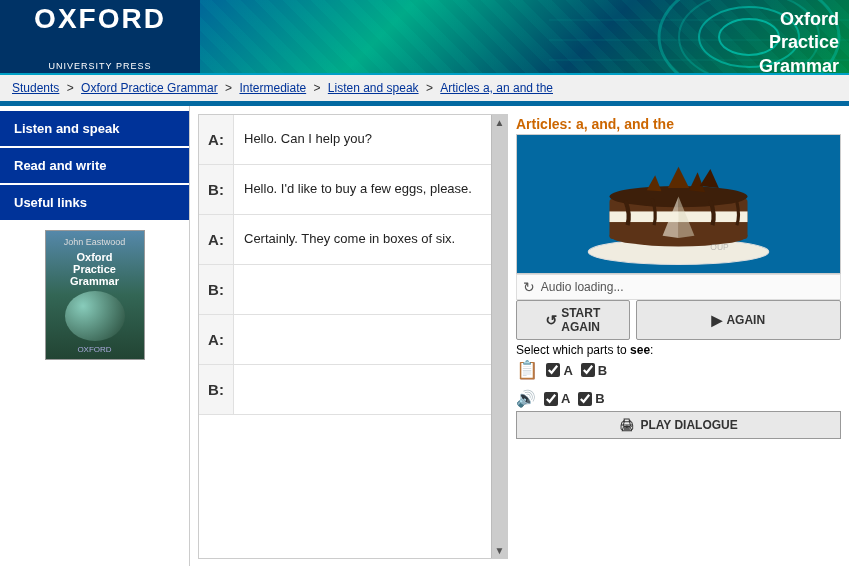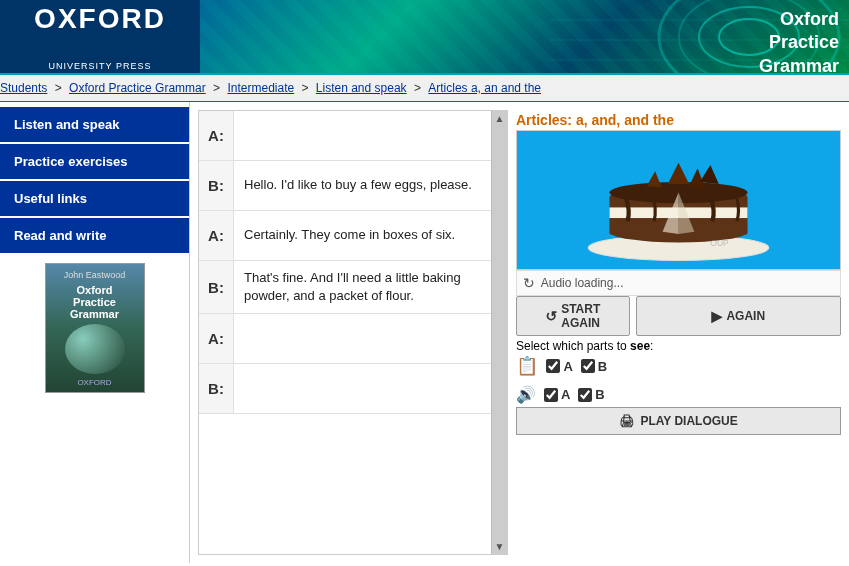--- a/index.html
+++ b/index.html
@@ -10,21 +10,21 @@
     #header-logo { width: 200px; background: #003366; display: flex; align-items: center; justify-content: center; padding: 8px; }
     #header-logo-text { color: white; text-align: center; }
     #header-logo-text .oxford { font-size: 28px; font-weight: bold; letter-spacing: 2px; }
     #header-logo-text .university { font-size: 9px; letter-spacing: 1px; margin-top: 26px; }
     #header-banner { flex: 1; background: linear-gradient(135deg, #006699 0%, #00aa88 30%, #004466 60%, #008844 100%); position: relative; overflow: hidden; }
     #header-banner::before { content: ''; position: absolute; inset: 0; background: repeating-linear-gradient(45deg, transparent, transparent 10px, rgba(0,255,200,0.05) 10px, rgba(0,255,200,0.05) 20px); }
     #header-banner-circles { position: absolute; right: 0; top: 0; bottom: 0; width: 300px; }
     #header-title { position: absolute; right: 10px; top: 8px; color: white; text-align: right; font-size: 18px; font-weight: bold; line-height: 1.3; }
 
     
-    #breadcrumb { background: #f0f0f0; padding: 6px 0; font-size: 12px; border-bottom: 1px solid #0369a1; }
+    #breadcrumb { background: #f0f0f0; padding: 6px 12px; font-size: 12px; border-bottom: 5px solid #0369a1; }
     #breadcrumb a { color: #003399; text-decoration: underline; }
     #breadcrumb span { color: #333; margin: 0 4px; }
 
     
     #main { display: flex; height: calc(566px - 75px - 30px); }
 
     
     #sidebar { width: 190px; background: #fff; border-right: 1px solid #ccc; padding-top: 5px; }
     .sidebar-item { display: block; background: #003399; color: white; font-weight: bold; font-size: 13px; padding: 10px 14px; margin-bottom: 2px; cursor: pointer; text-decoration: none; }
     #book-cover { margin: 10px auto; width: 100px; display: block; }
@@ -42,21 +42,21 @@
     .dialogue-speaker { width: 35px; min-width: 35px; display: flex; align-items: center; justify-content: center; font-weight: bold; font-size: 15px; background: #f5f5f5; border-right: 1px solid #e0e0e0; color: #333; }
     .dialogue-text { padding: 8px 10px; display: flex; align-items: center; font-size: 13px; color: #222; line-height: 1.4; }
     .scroll-btn { width: 16px; background: #ccc; border-left: 1px solid #bbb; display: flex; flex-direction: column; justify-content: space-between; align-items: center; cursor: pointer; }
     .scroll-arrow { font-size: 10px; color: #555; padding: 2px; cursor: pointer; user-select: none; }
 
     
     #right-panel { flex: 1; display: flex; flex-direction: column; gap: 0; }
 
     #article-title { color: #cc6600; font-size: 14px; font-weight: bold; padding: 2px 0; }
 
-    #cake-image { width: 100%; height: 140px; background: #0ea5e9; border: 1px solid #ccc; display: flex; align-items: center; justify-content: center; overflow: hidden; position: relative; }
+    #cake-image { width: 100%; height: 140px; background: #0369a1; border: 1px solid #ccc; display: flex; align-items: center; justify-content: center; overflow: hidden; position: relative; }
     .cake-svg { width: 100%; height: 100%; }
 
     #audio-status { display: flex; align-items: center; gap: 6px; font-size: 12px; color: #555; padding: 4px 6px; border: 1px solid #ddd; background: #fafafa; }
     .refresh-icon { color: #555; font-size: 14px; }
 
     #controls-row { display: flex; gap: 6px; }
     .ctrl-btn { display: flex; align-items: center; gap: 4px; padding: 5px 10px; border: 1px solid #999; background: #e8e8e8; cursor: pointer; font-size: 12px; font-weight: bold; color: #333; border-radius: 2px; }
     .ctrl-btn .btn-icon { font-size: 14px; }
     #start-btn { flex: 1; justify-content: center; }
     #play-btn { flex: 2; justify-content: center; background: #e8e8e8; }
@@ -108,52 +108,51 @@
   <span> &gt; </span>
   <a href="#">Listen and speak</a>
   <span> &gt; </span>
   <a href="#">Articles a, an and the</a>
 </div>
 
 <div id="main">
 
   <div id="sidebar">
     <a class="sidebar-item">Listen and speak</a>
-    <a class="sidebar-item">Practice exercises</a>
+    <a class="sidebar-item">Read and write</a>
     <a class="sidebar-item">Useful links</a>
-    <a class="sidebar-item">Read and write</a>
     <div id="book-cover">
       <div class="book-img">
         <div class="book-author">John Eastwood</div>
         <div class="book-title">Oxford<br>Practice<br>Grammar</div>
         <div style="margin-top:4px; width:60px; height:50px; background: radial-gradient(circle at 30% 30%, #88ccbb, #224433); border-radius:50%;"></div>
         <div style="font-size:8px; color:#aad; margin-top:4px;">OXFORD</div>
       </div>
     </div>
   </div>
 
   <div id="content">
 
     <div id="dialogue-panel">
       <div style="display:flex; flex:1; overflow:hidden;">
         <div id="dialogue-scroll" style="flex:1; overflow-y:scroll;">
           <div class="dialogue-row">
             <div class="dialogue-speaker">A:</div>
+            <div class="dialogue-text">Hello. Can I help you?</div>
           </div>
           <div class="dialogue-row">
             <div class="dialogue-speaker">B:</div>
             <div class="dialogue-text">Hello. I'd like to buy a few eggs, please.</div>
           </div>
           <div class="dialogue-row">
             <div class="dialogue-speaker">A:</div>
             <div class="dialogue-text">Certainly. They come in boxes of six.</div>
           </div>
           <div class="dialogue-row">
             <div class="dialogue-speaker">B:</div>
-            <div class="dialogue-text">That's fine. And I'll need a little baking powder, and a packet of flour.</div>
           </div>
           <div class="dialogue-row">
             <div class="dialogue-speaker">A:</div>
           </div>
           <div class="dialogue-row">
             <div class="dialogue-speaker">B:</div>
           </div>
         </div>
         <div class="scroll-btn">
           <div class="scroll-arrow">▲</div>

